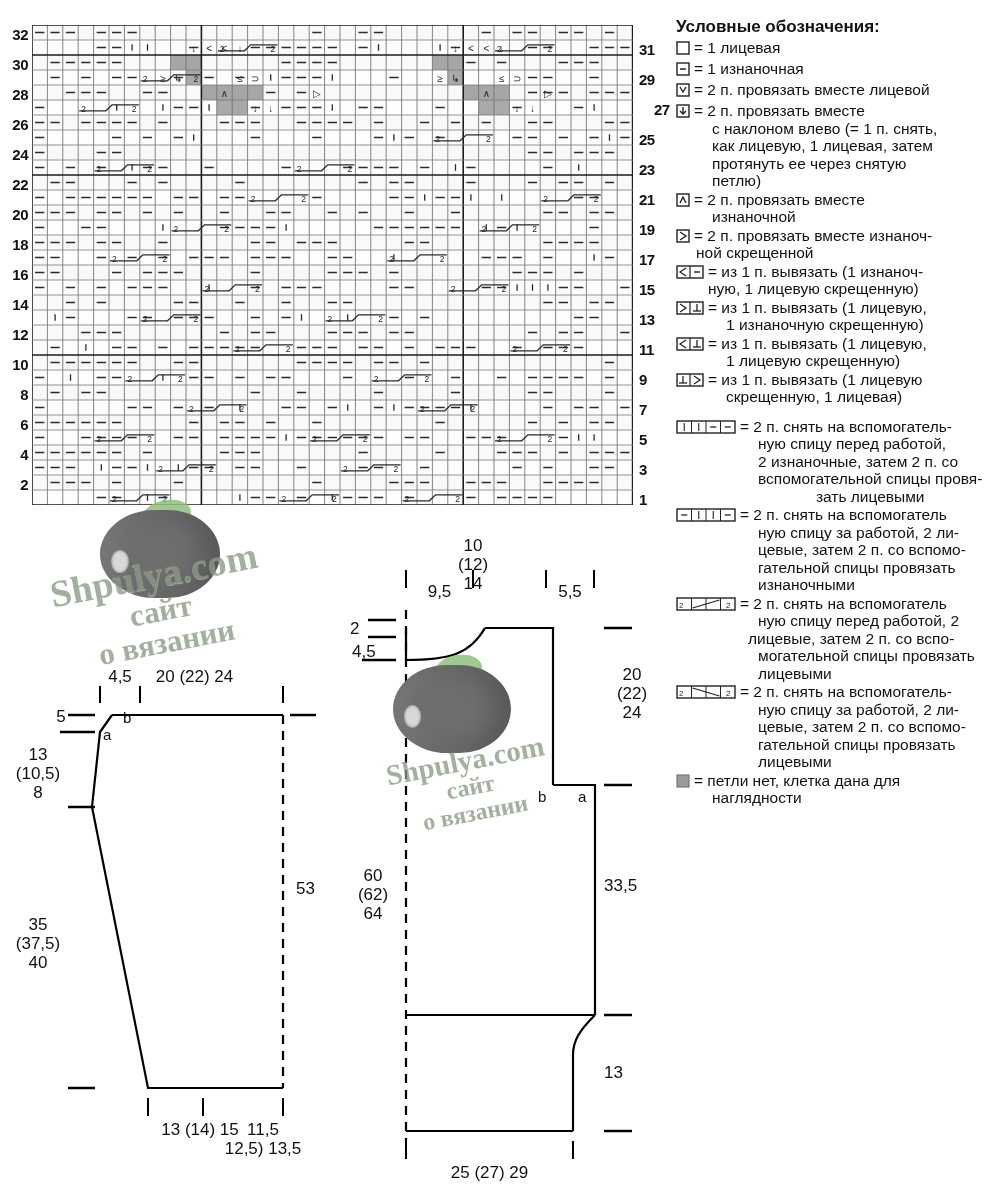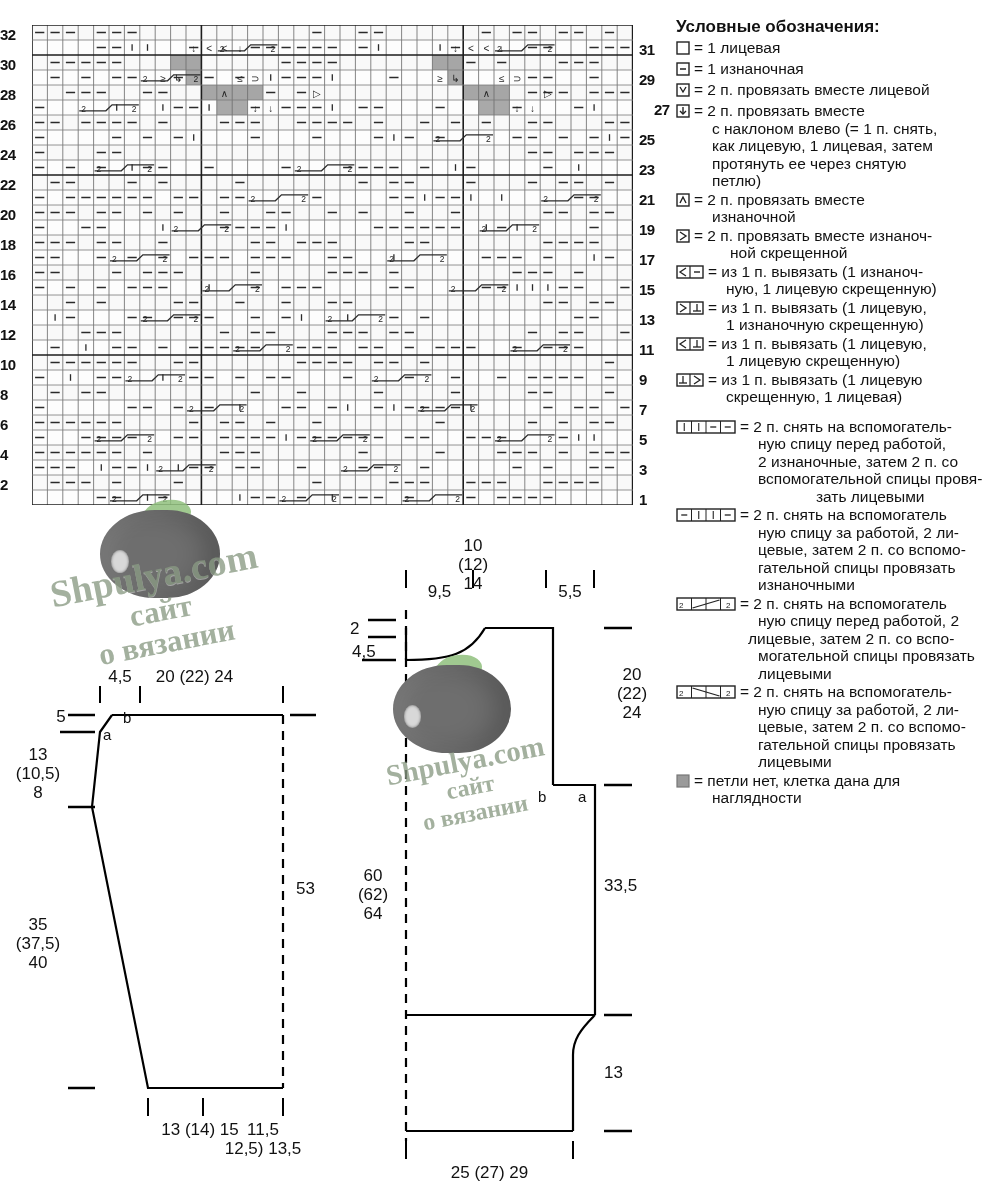--- a/index.html
+++ b/index.html
@@ -15,21 +15,21 @@
   
   #chart-area { position:absolute; left:0; top:0; width:670px; height:510px; }
   #chart-grid-wrap { position:absolute; left:32px; top:25px; }
   svg.grid { display:block; }
 
   .rownum {
     position:absolute; font-size:15px; font-weight:bold;
     font-family:"Liberation Sans", sans-serif; color:#111;
     letter-spacing:-0.5px;
   }
-  .rownum.left { right:0; width:30px; }
+  .rownum.left { right:0; text-align:right; width:30px; }
   .rownum.right { left:0; text-align:left; width:30px; }
 
   
   .cone { position:absolute; }
   .cone .body {
     position:absolute; left:0; top:10px; width:100%; height:calc(100% - 10px);
     background:#6e6e6e;
     border-radius:46% 44% 44% 46% / 50% 50% 50% 50%;
     box-shadow: inset -14px 0 26px rgba(0,0,0,.22), inset 10px 0 20px rgba(255,255,255,.10);
   }
@@ -1135,33 +1135,33 @@
           <div style="margin-left: 18px;">изнаночной</div>
         </span>
       </div>
       <div class="lg-item">
         <span class="sym"><svg width="14" height="14" viewBox="0 0 14 14">
             <rect x="1" y="1" width="12" height="12" fill="#fff" stroke="#222" stroke-width="1.4"></rect>
             <path d="M 4 3 L 10 7 L 4 11" fill="none" stroke="#222" stroke-width="1.4"></path>
           </svg></span>
         <span class="txt">
           <div>= 2 п. провязать вместе изнаноч-</div>
-          <div style="margin-left: 36px;">ной скрещенной</div>
+          <div style="margin-left: 2px;">ной скрещенной</div>
         </span>
       </div>
       <div class="lg-item">
         <span class="sym"><svg width="28" height="14" viewBox="0 0 28 14">
             <rect x="1" y="1" width="26" height="12" fill="#fff" stroke="#222" stroke-width="1.4"></rect>
             <line x1="14" y1="1" x2="14" y2="13" stroke="#222" stroke-width="1.2"></line>
             <path d="M 10 3 L 4 7 L 10 11" fill="none" stroke="#222" stroke-width="1.3"></path>
             <line x1="18" y1="7" x2="24" y2="7" stroke="#222" stroke-width="1.4"></line>
           </svg></span>
         <span class="txt">
           <div>= из 1 п. вывязать (1 изнаноч-</div>
-          <div style="margin-left: 18px;">ную, 1 лицевую скрещенную)</div>
+          <div style="">ную, 1 лицевую скрещенную)</div>
         </span>
       </div>
       <div class="lg-item">
         <span class="sym"><svg width="28" height="14" viewBox="0 0 28 14">
             <rect x="1" y="1" width="26" height="12" fill="#fff" stroke="#222" stroke-width="1.4"></rect>
             <line x1="14" y1="1" x2="14" y2="13" stroke="#222" stroke-width="1.2"></line>
             <path d="M 4 3 L 10 7 L 4 11" fill="none" stroke="#222" stroke-width="1.3"></path>
             <line x1="17" y1="10" x2="25" y2="10" stroke="#222" stroke-width="1.3"></line>
             <line x1="21" y1="3" x2="21" y2="10" stroke="#222" stroke-width="1.3"></line>
           </svg></span>

